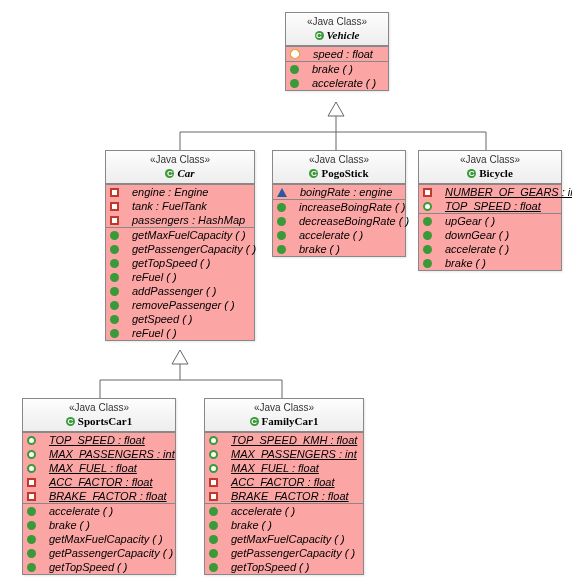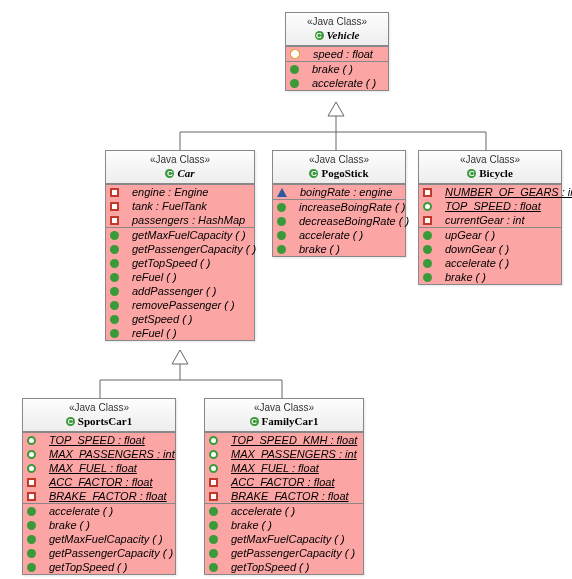--- a/index.html
+++ b/index.html
@@ -235,24 +235,20 @@
         </div></div>
       <div class="compartment">
         <div class="row">
           <span class="marker red-sq"></span>
           <span class="underline">NUMBER_OF_GEARS : int</span>
         </div>
         <div class="row">
           <span class="marker green-ring"></span>
           <span class="underline">TOP_SPEED : float</span>
         </div>
-        <div class="row">
-          <span class="marker red-sq"></span>
-          <span>currentGear : int</span>
-        </div>
       </div>
       <div class="compartment">
         <div class="row">
           <span class="marker green-dot"></span>
           <span>upGear ( )</span>
         </div>
         <div class="row">
           <span class="marker green-dot"></span>
           <span>downGear ( )</span>
         </div>

